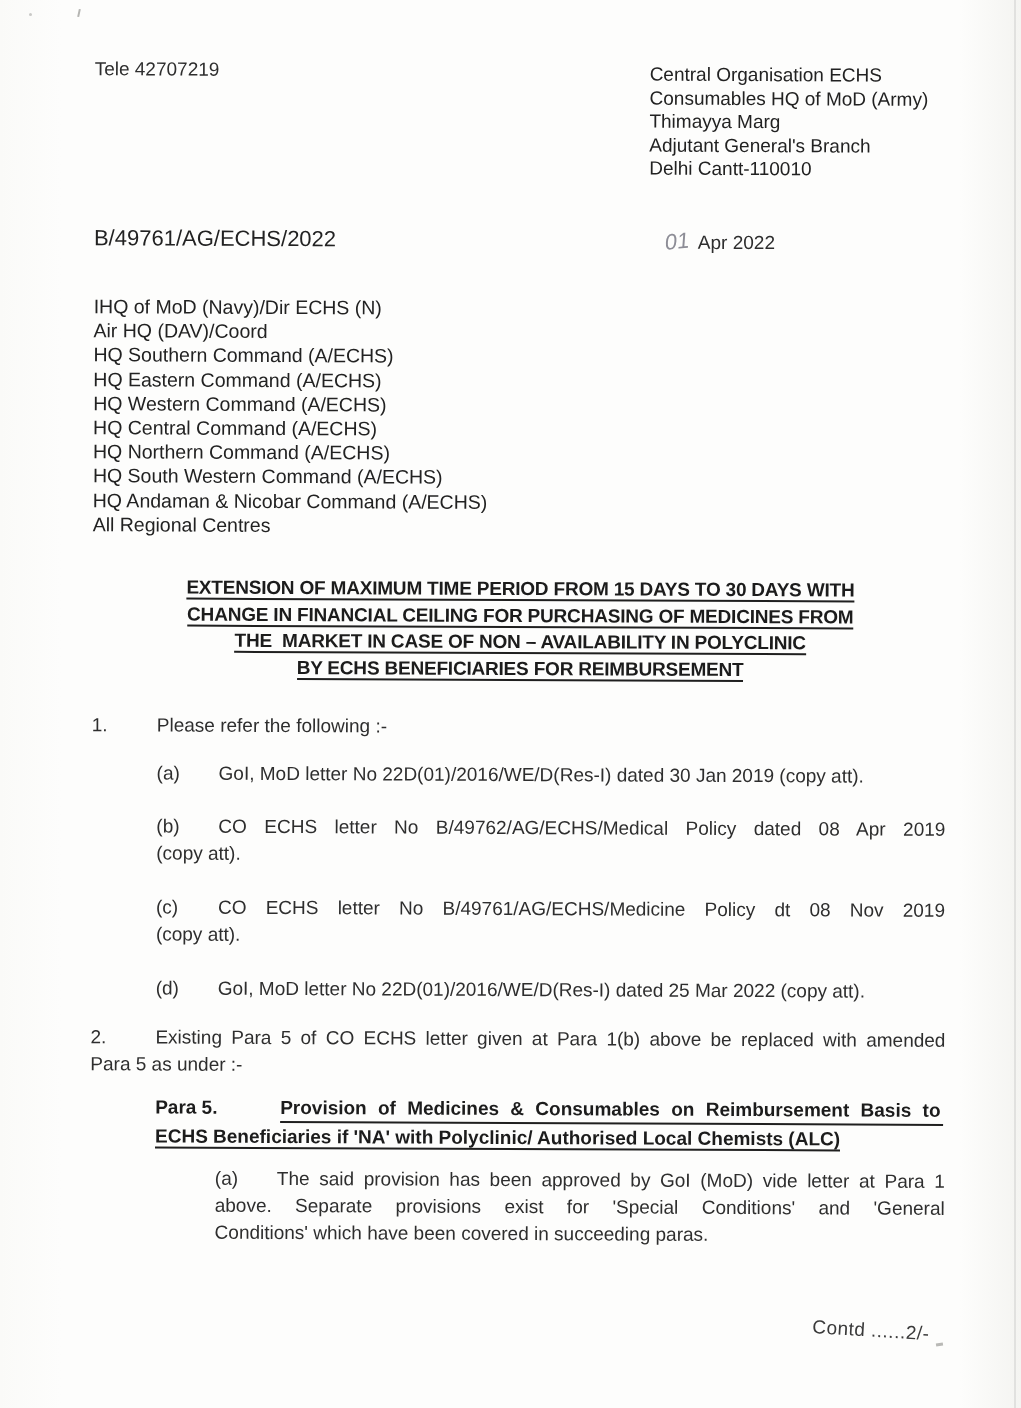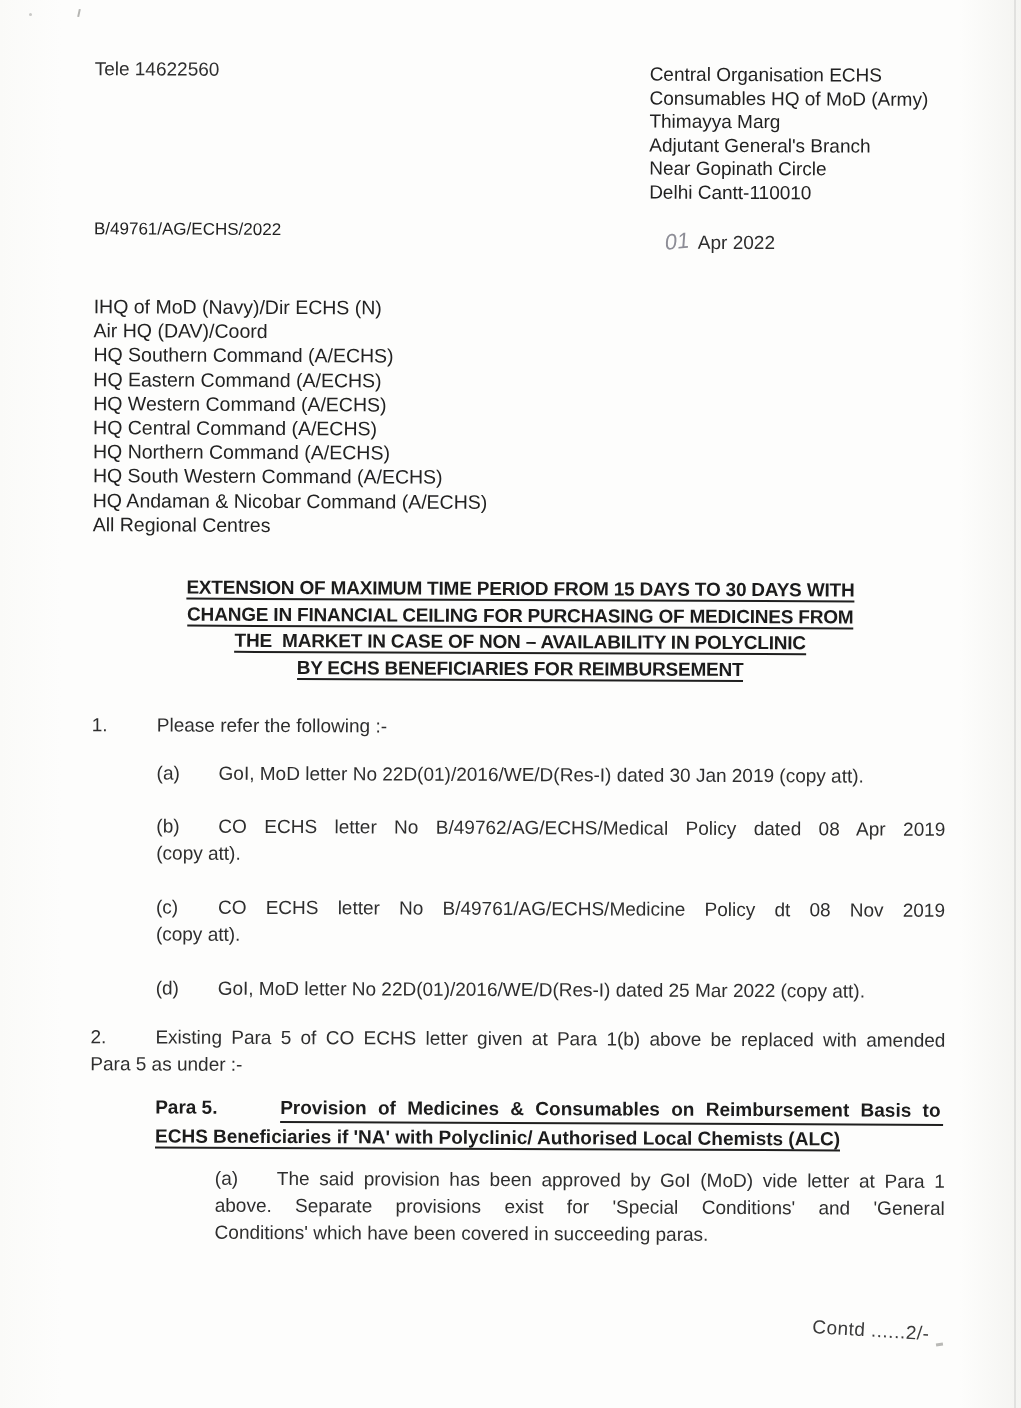--- a/index.html
+++ b/index.html
@@ -43,32 +43,31 @@
 </head>
 <body>
 
 <div class="page">
   <div class="speck1"></div>
   <div class="speck2"></div>
   <div class="scan-edge"></div>
 
   <div class="tilt">
 
-    <div class="abs t" style="left:95px;top:58px;">Tele 14622560</div>
+    <div class="abs t" style="left:95px;top:58px;">Tele 42707219</div>
 
     <div class="abs t dark" style="left:650px;top:62px;line-height:23.5px;">
       <div>Central Organisation ECHS</div>
       <div>Consumables HQ of MoD (Army)</div>
       <div>Thimayya Marg</div>
       <div>Adjutant General's Branch</div>
-      <div>Near Gopinath Circle</div>
       <div>Delhi Cantt-110010</div>
     </div>
 
-    <div class="abs t dark" style="left:95px;top:218px;font-size:17px;">B/49761/AG/ECHS/2022</div>
+    <div class="abs t dark" style="left:95px;top:227px;font-size:22px;">B/49761/AG/ECHS/2022</div>
 
     <div class="abs" style="left:666px;top:228px;">
       <span class="handwrite">01</span>
       <span class="t" style="margin-left:4px;">Apr 2022</span>
     </div>
 
     <div class="abs t dark" style="left:95px;top:296px;line-height:24.2px;font-size:19.5px;">
       <div>IHQ of MoD (Navy)/Dir ECHS (N)</div>
       <div>Air HQ (DAV)/Coord</div>
       <div>HQ Southern Command (A/ECHS)</div>

